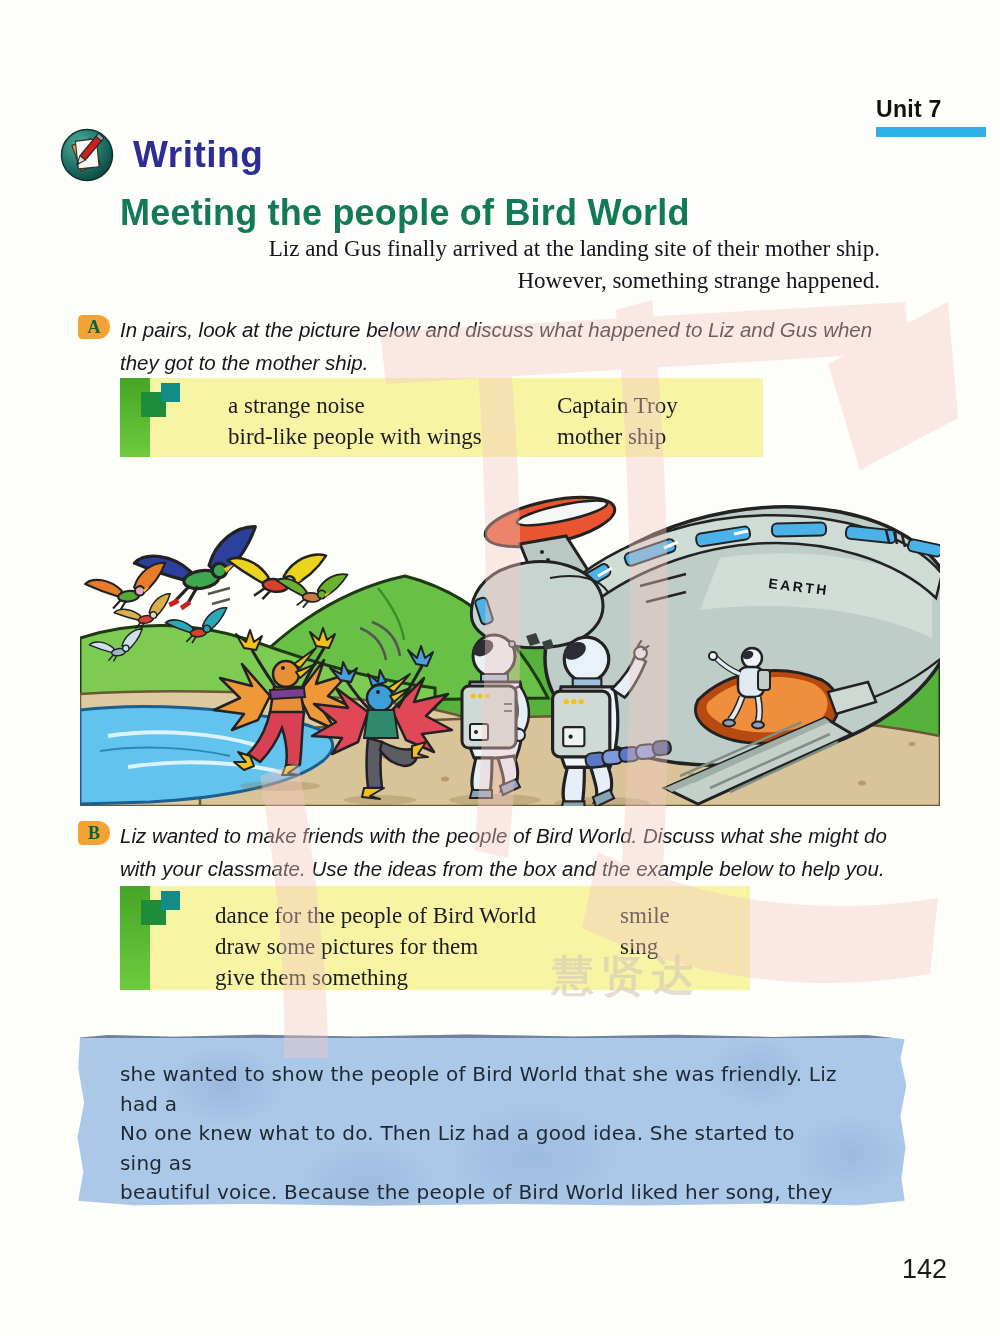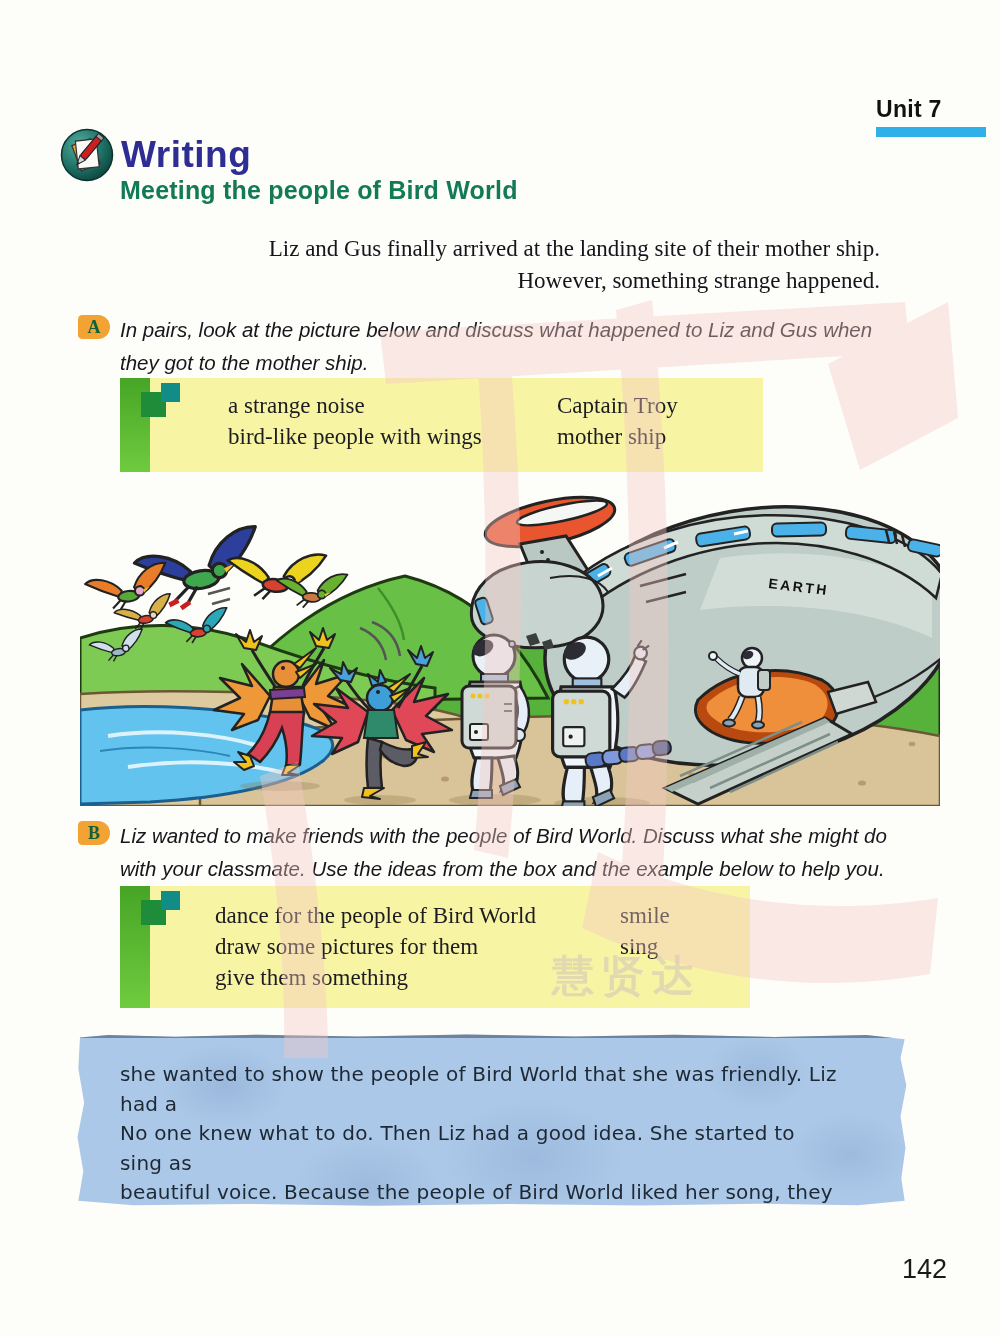--- a/index.html
+++ b/index.html
@@ -5,42 +5,42 @@
   html,body{margin:0;padding:0;background:#ffffff;}
   .page{position:relative;width:1000px;height:1336px;background:#fdfdf9;overflow:hidden;
         font-family:"Liberation Sans",sans-serif;}
 
   
   .unit{position:absolute;top:56px;right:14px;width:110px;margin-top:40px;}
   .unit-label{font-size:23px;font-weight:bold;color:#111;letter-spacing:.3px;}
   .unit-bar{margin-top:4px;width:110px;height:10px;background:#2fb0e8;}
 
   
-  .writing-header{position:absolute;left:60px;top:128px;display:flex;align-items:center;gap:7px;}
+  .writing-header{position:absolute;left:60px;top:128px;display:flex;align-items:center;gap:19px;}
   .writing-title{font-size:37px;font-weight:bold;color:#2d2d93;letter-spacing:.5px;}
 
-  .lesson-title{position:absolute;left:120px;top:176px;font-size:25px;font-weight:bold;
+  .lesson-title{position:absolute;left:120px;top:192px;font-size:36px;font-weight:bold;
                 color:#137a58;letter-spacing:.2px;}
 
   .intro{position:absolute;left:120px;top:233px;width:760px;
          font-family:"Liberation Serif",serif;font-size:23px;line-height:32px;color:#14141c;text-align:right;}
 
   
   .task{position:absolute;left:78px;width:830px;}
   .task-a{top:313px;}
   .task-b{top:819px;}
   .badge{position:absolute;left:0;top:2px;width:32px;height:24px;background:#f2a333;
          border-radius:5px 14px 14px 5px;display:flex;align-items:center;justify-content:center;
          font-family:"Liberation Serif",serif;font-weight:bold;font-size:18px;color:#0f5f38;}
   .task-text{margin-left:42px;font-style:italic;font-size:20.5px;line-height:33px;color:#16161c;}
 
   
   .word-box{position:absolute;background:#f7f4a4;}
-  .word-box-a{left:120px;top:378px;width:643px;height:94px;}
-  .word-box-b{left:120px;top:886px;width:630px;height:122px;}
+  .word-box-a{left:120px;top:378px;width:643px;height:79px;}
+  .word-box-b{left:120px;top:886px;width:630px;height:104px;}
   .strip{position:absolute;left:0;top:0;bottom:0;width:30px;
          background:linear-gradient(180deg,#46a526,#6fcb3e);}
   .sq-green{position:absolute;left:21px;top:14px;width:25px;height:25px;background:#1e8c38;}
   .sq-teal{position:absolute;left:41px;top:5px;width:19px;height:19px;background:#128c86;}
   .wb-col{position:absolute;font-family:"Liberation Serif",serif;font-size:23px;
           line-height:31px;color:#1c1c22;white-space:nowrap;}
   .word-box-a .col1{left:108px;top:12px;}
   .word-box-a .col2{left:437px;top:12px;}
   .word-box-b .col1{left:95px;top:14px;}
   .word-box-b .col2{left:500px;top:14px;}

